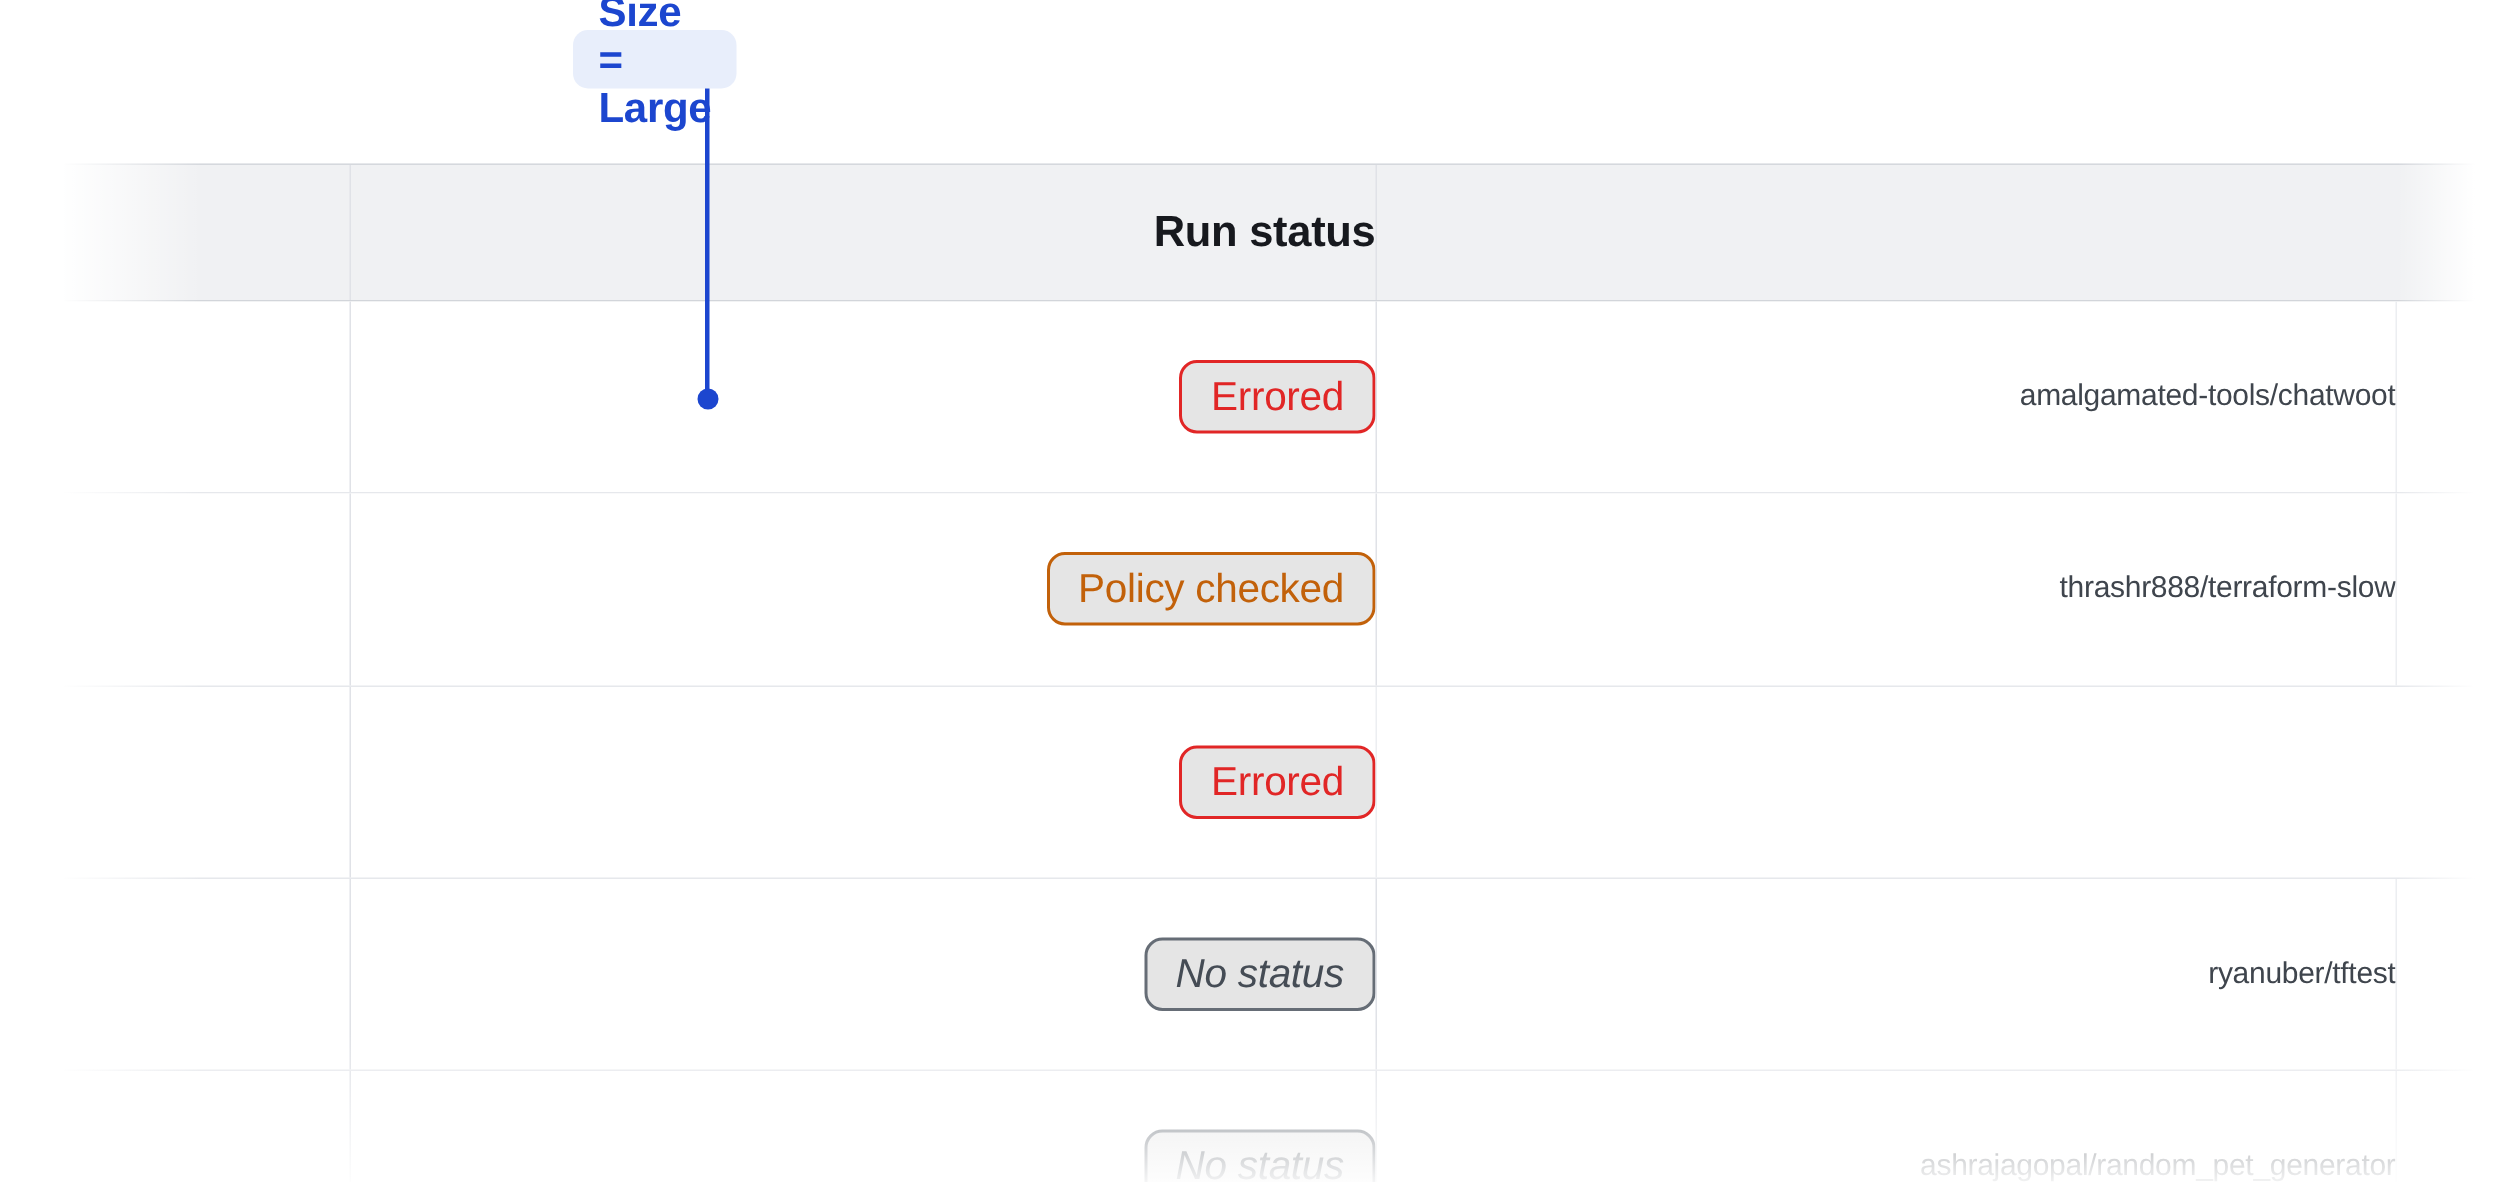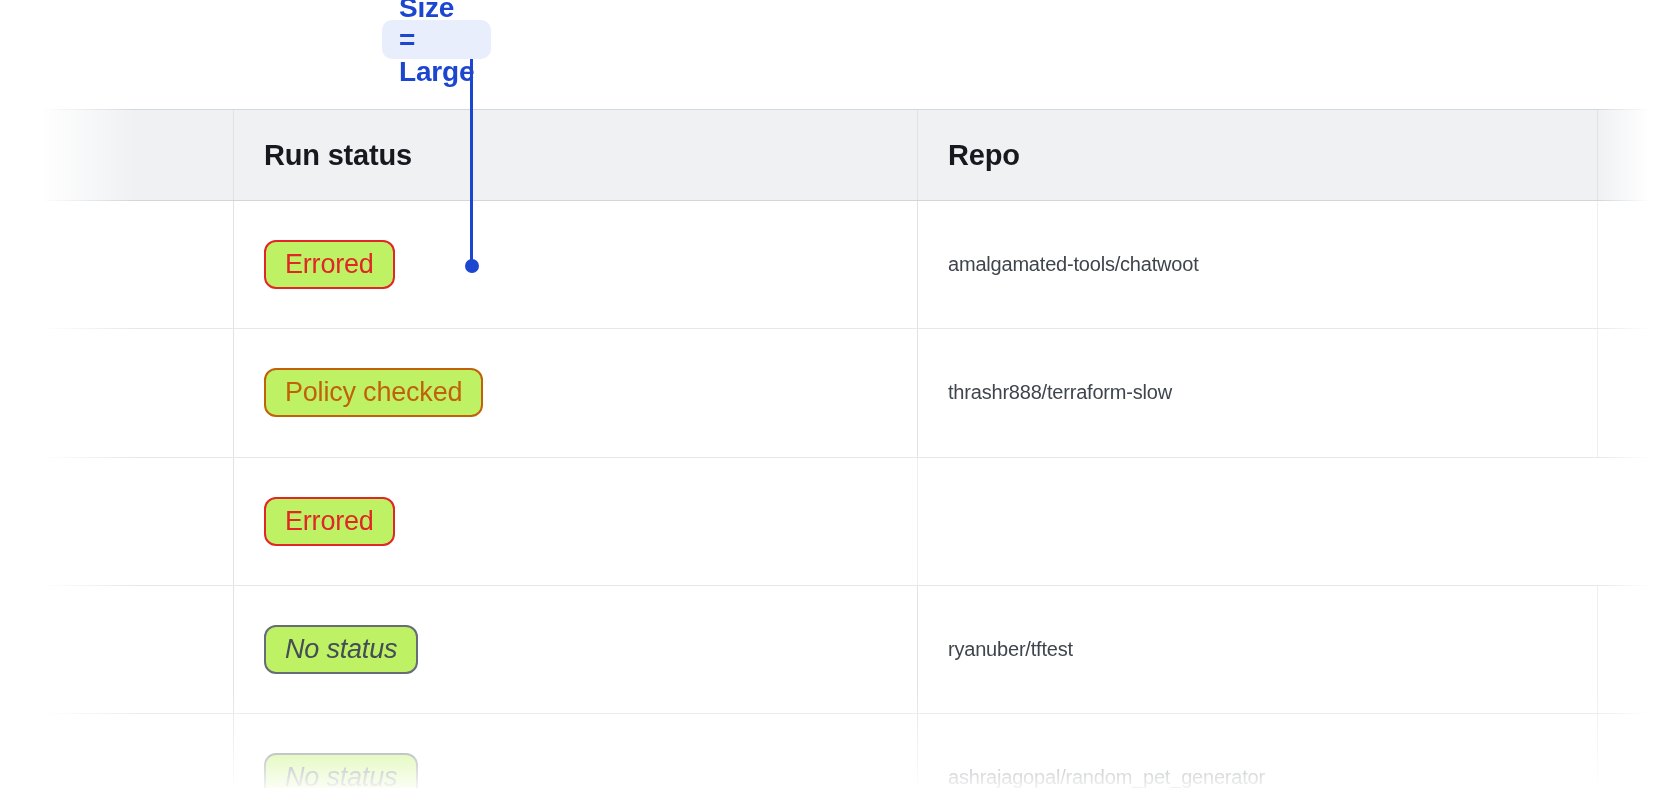--- a/index.html
+++ b/index.html
@@ -5,32 +5,32 @@
   * { margin: 0; padding: 0; box-sizing: border-box; }
   html, body { width: 1672px; height: 788px; background: #ffffff; overflow: hidden;
     font-family: "Liberation Sans", sans-serif; }
   .stage { position: absolute; inset: 0; width: 1672px; height: 788px; overflow: hidden; background: #fff; }
 
   
   .table { position: absolute; left: 43px; top: 109px; width: 1607px; }
   .hrow { display: flex; height: 92px; background: #f0f1f3;
     border-top: 1px solid #d5d8dd; border-bottom: 1px solid #d2d5da; }
   .brow { display: flex; height: 128.3px; background: #fff; border-bottom: 1px solid #e6e8ec; }
-  .cell { display: flex; align-items: center; padding-left: 30px; }
+  .cell { display: flex; align-items: center; padding-left: 30px; justify-content: flex-end; }
   .c1 { width: 190px; padding-left: 0; }
   .c2 { width: 684px; border-left: 1px solid #e0e2e7; }
   .c3 { width: 680px; border-left: 1px solid #e0e2e7; }
   .c4 { width: 52px; border-left: 1px solid #e0e2e7; padding-left: 0; }
   .brow .c4 { border-left: 1px solid #eceef1; }
   .hrow .cell { font-size: 29px; font-weight: 700; color: #17191e; letter-spacing: -0.2px; }
   .repo { font-size: 20px; color: #3f454d; letter-spacing: -0.2px; }
 
   .badge { display: inline-flex; align-items: center; font-size: 27px; font-weight: 500;
     letter-spacing: -0.2px; padding: 7px 19px; border: 2px solid; border-radius: 12px;
-    background: #bef264; white-space: nowrap; }
+    background: #e5e5e5; white-space: nowrap; }
   .badge[data-type="errored"] { color: #e12626; border-color: #e12626; }
   .badge[data-type="policy-checked"] { color: #c2610a; border-color: #c2610a; }
   .badge[data-type="no-status"] { color: #454c55; border-color: #666d76; font-style: italic; }
 
   
   .fade-left { position: absolute; left: 0; top: 100px; width: 135px; height: 688px; z-index: 5;
     background: linear-gradient(to right, #ffffff 0%, #ffffff 30%, rgba(255,255,255,0) 100%);
     pointer-events: none; }
   .fade-right { position: absolute; left: 1598px; top: 100px; width: 74px; height: 688px; z-index: 5;
     background: linear-gradient(to right, rgba(255,255,255,0) 0%, #ffffff 70%, #ffffff 100%);
@@ -53,23 +53,20 @@
 </head>
 <body>
 
 <div class="stage">
 
   <div class="table">
     <div class="hrow">
       <div class="cell c1"></div>
       <div class="cell c2">
         <span>Run status</span>
-      </div>
-      <div class="cell c3">
-        <span>Repo</span>
       </div>
       <div class="cell c4"></div>
     </div>
 
     <div class="brow">
       <div class="cell c1"></div>
       <div class="cell c2">
         <span class="badge" data-type="errored">Errored</span>
       </div>
       <div class="cell c3">

